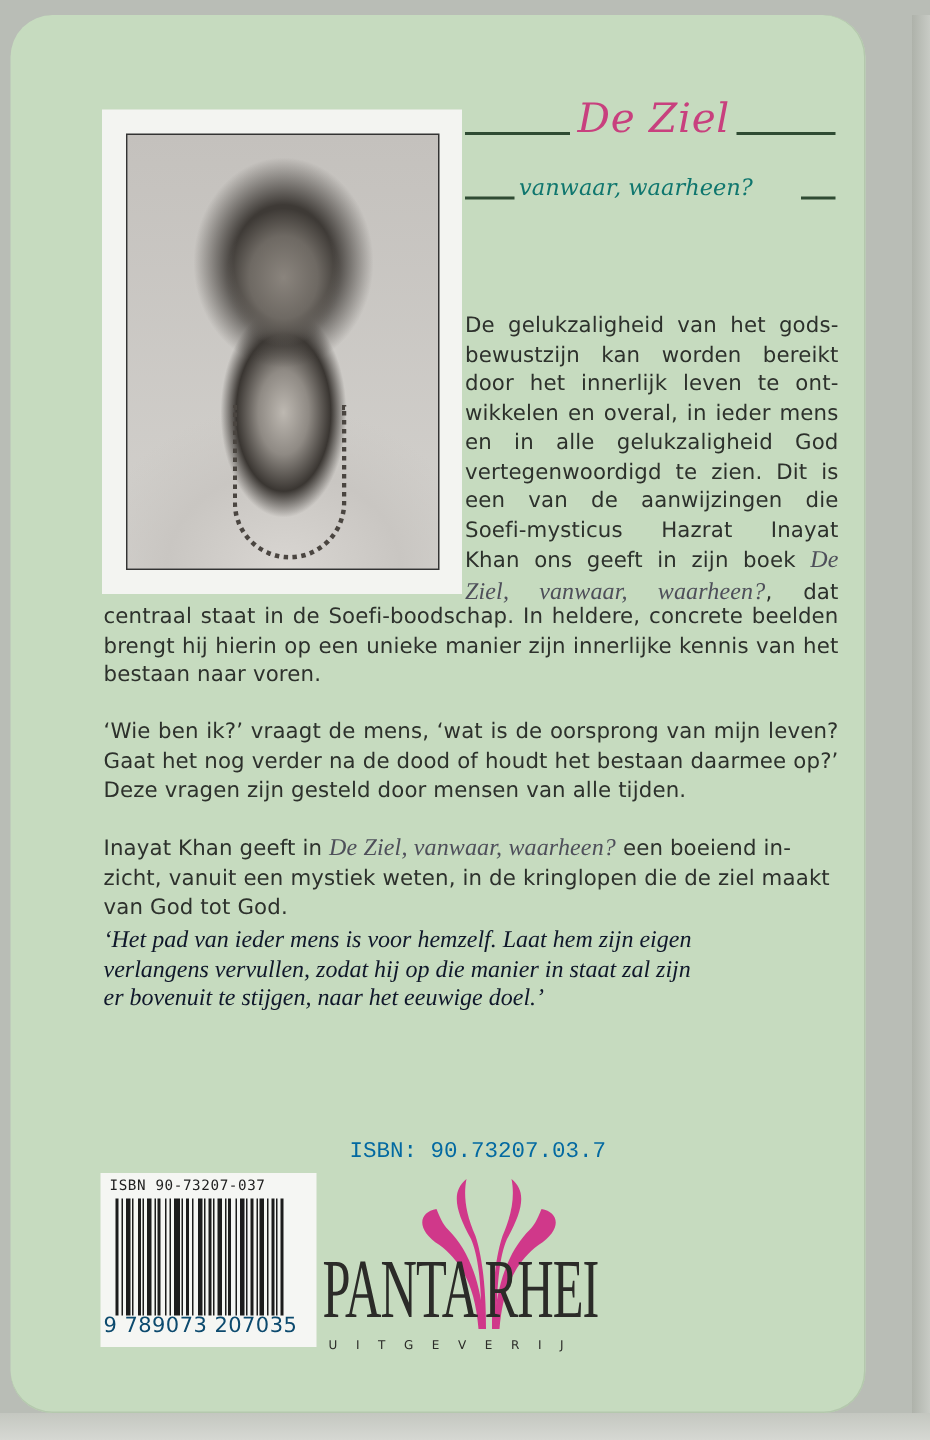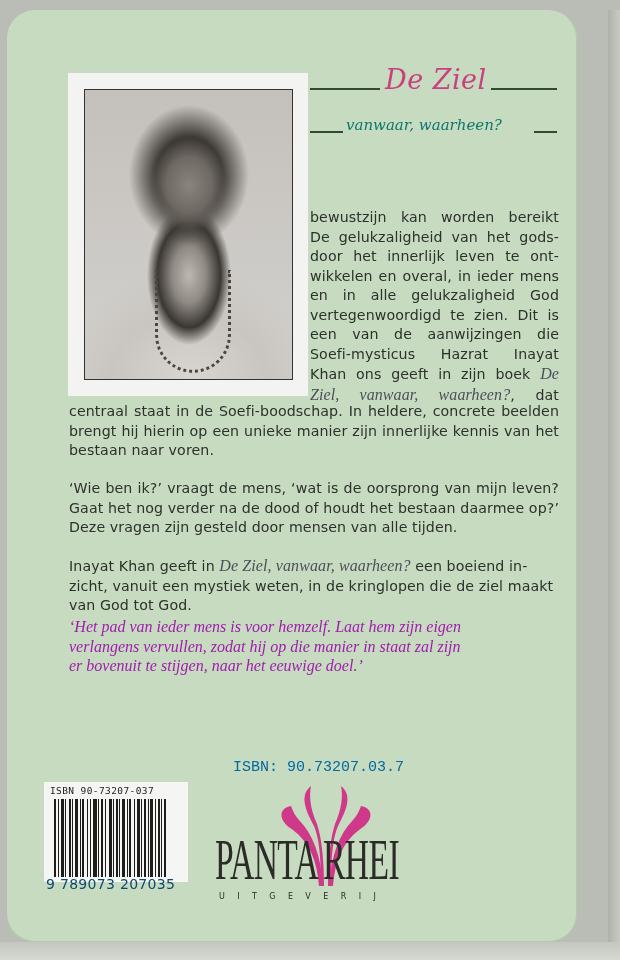--- a/index.html
+++ b/index.html
@@ -59,29 +59,29 @@
     font-family:"DejaVu Sans", sans-serif; font-size:14.2px; line-height:19.5px;
     letter-spacing:0.1px;
   }
   .para1 { left:303px; top:198px; width:249px; text-align:justify; }
   .para1-cont { left:62px; top:392px; width:490px; text-align:justify; }
   .para2 { left:62px; top:469px; width:490px; text-align:justify; }
   .para3 { left:62px; top:546px; width:490px; }
   .quote {
     position:absolute; left:62px; top:607px; width:480px;
     font-family:"Liberation Serif", serif; font-style:italic;
-    font-size:16px; line-height:19.5px; color:#a21caf;
+    font-size:16px; line-height:19.5px; color:#0f172a;
   }
   .it { font-family:"Liberation Serif", serif; font-style:italic; font-size:16px; color:#4e4f5a; }
   .isbn-text {
     position:absolute; left:226px; top:749px;
     font-family:Liberation Mono, monospace; font-size:15px; color:#0369a1;
   }
   .barcode-box {
-    position:absolute; left:44px; top:782px; width:144px; height:100px; background:#f5f6f3;
+    position:absolute; left:67px; top:782px; width:144px; height:116px; background:#f5f6f3;
   }
   .barcode-top {
     position:absolute; left:6px; top:3px; width:132px;
     font-family:"DejaVu Sans Mono", monospace; font-size:9.5px; color:#222; letter-spacing:0.4px;
   }
   .bars { position:absolute; left:10px; top:17px; width:126px; height:78px; display:flex; }
   .bars span { display:block; height:100%; background:#1c1c1c; }
   .barcode-num {
     position:absolute; left:2px; top:94px; width:140px;
     font-family:"DejaVu Sans", sans-serif; font-size:14px; color:#0c4a6e; letter-spacing:0.3px;
@@ -112,22 +112,22 @@
   <div class="title-wrap">
     <div class="rule" style="left:0;top:24px;width:70px;"></div>
     <div class="title">De Ziel</div>
     <div class="rule" style="left:181px;top:24px;width:66px;"></div>
     <div class="rule" style="left:0;top:67px;width:33px;"></div>
     <div class="subtitle">vanwaar, waarheen?</div>
     <div class="rule" style="left:224px;top:67px;width:23px;"></div>
   </div>
 
   <div class="body-text para1">
+    <div style="text-align-last:justify;">De gelukzaligheid van het gods-</div>
     <div style="text-align-last:justify;">bewustzijn kan worden bereikt</div>
-    <div style="text-align-last:justify;">De gelukzaligheid van het gods-</div>
     <div style="text-align-last:justify;">door het innerlijk leven te ont-</div>
     <div style="text-align-last:justify;">wikkelen en overal, in ieder mens</div>
     <div style="text-align-last:justify;">en in alle gelukzaligheid God</div>
     <div style="text-align-last:justify;">vertegenwoordigd te zien. Dit is</div>
     <div style="text-align-last:justify;">een van de aanwijzingen die</div>
     <div style="text-align-last:justify;">Soefi-mysticus Hazrat Inayat</div>
     <div style="text-align-last:justify;"><span>Khan ons geeft in zijn boek</span> <span class="it">De</span></div>
     <div style="text-align-last:justify;"><span class="it">Ziel, vanwaar, waarheen?</span><span>, dat</span></div>
   </div>
 

